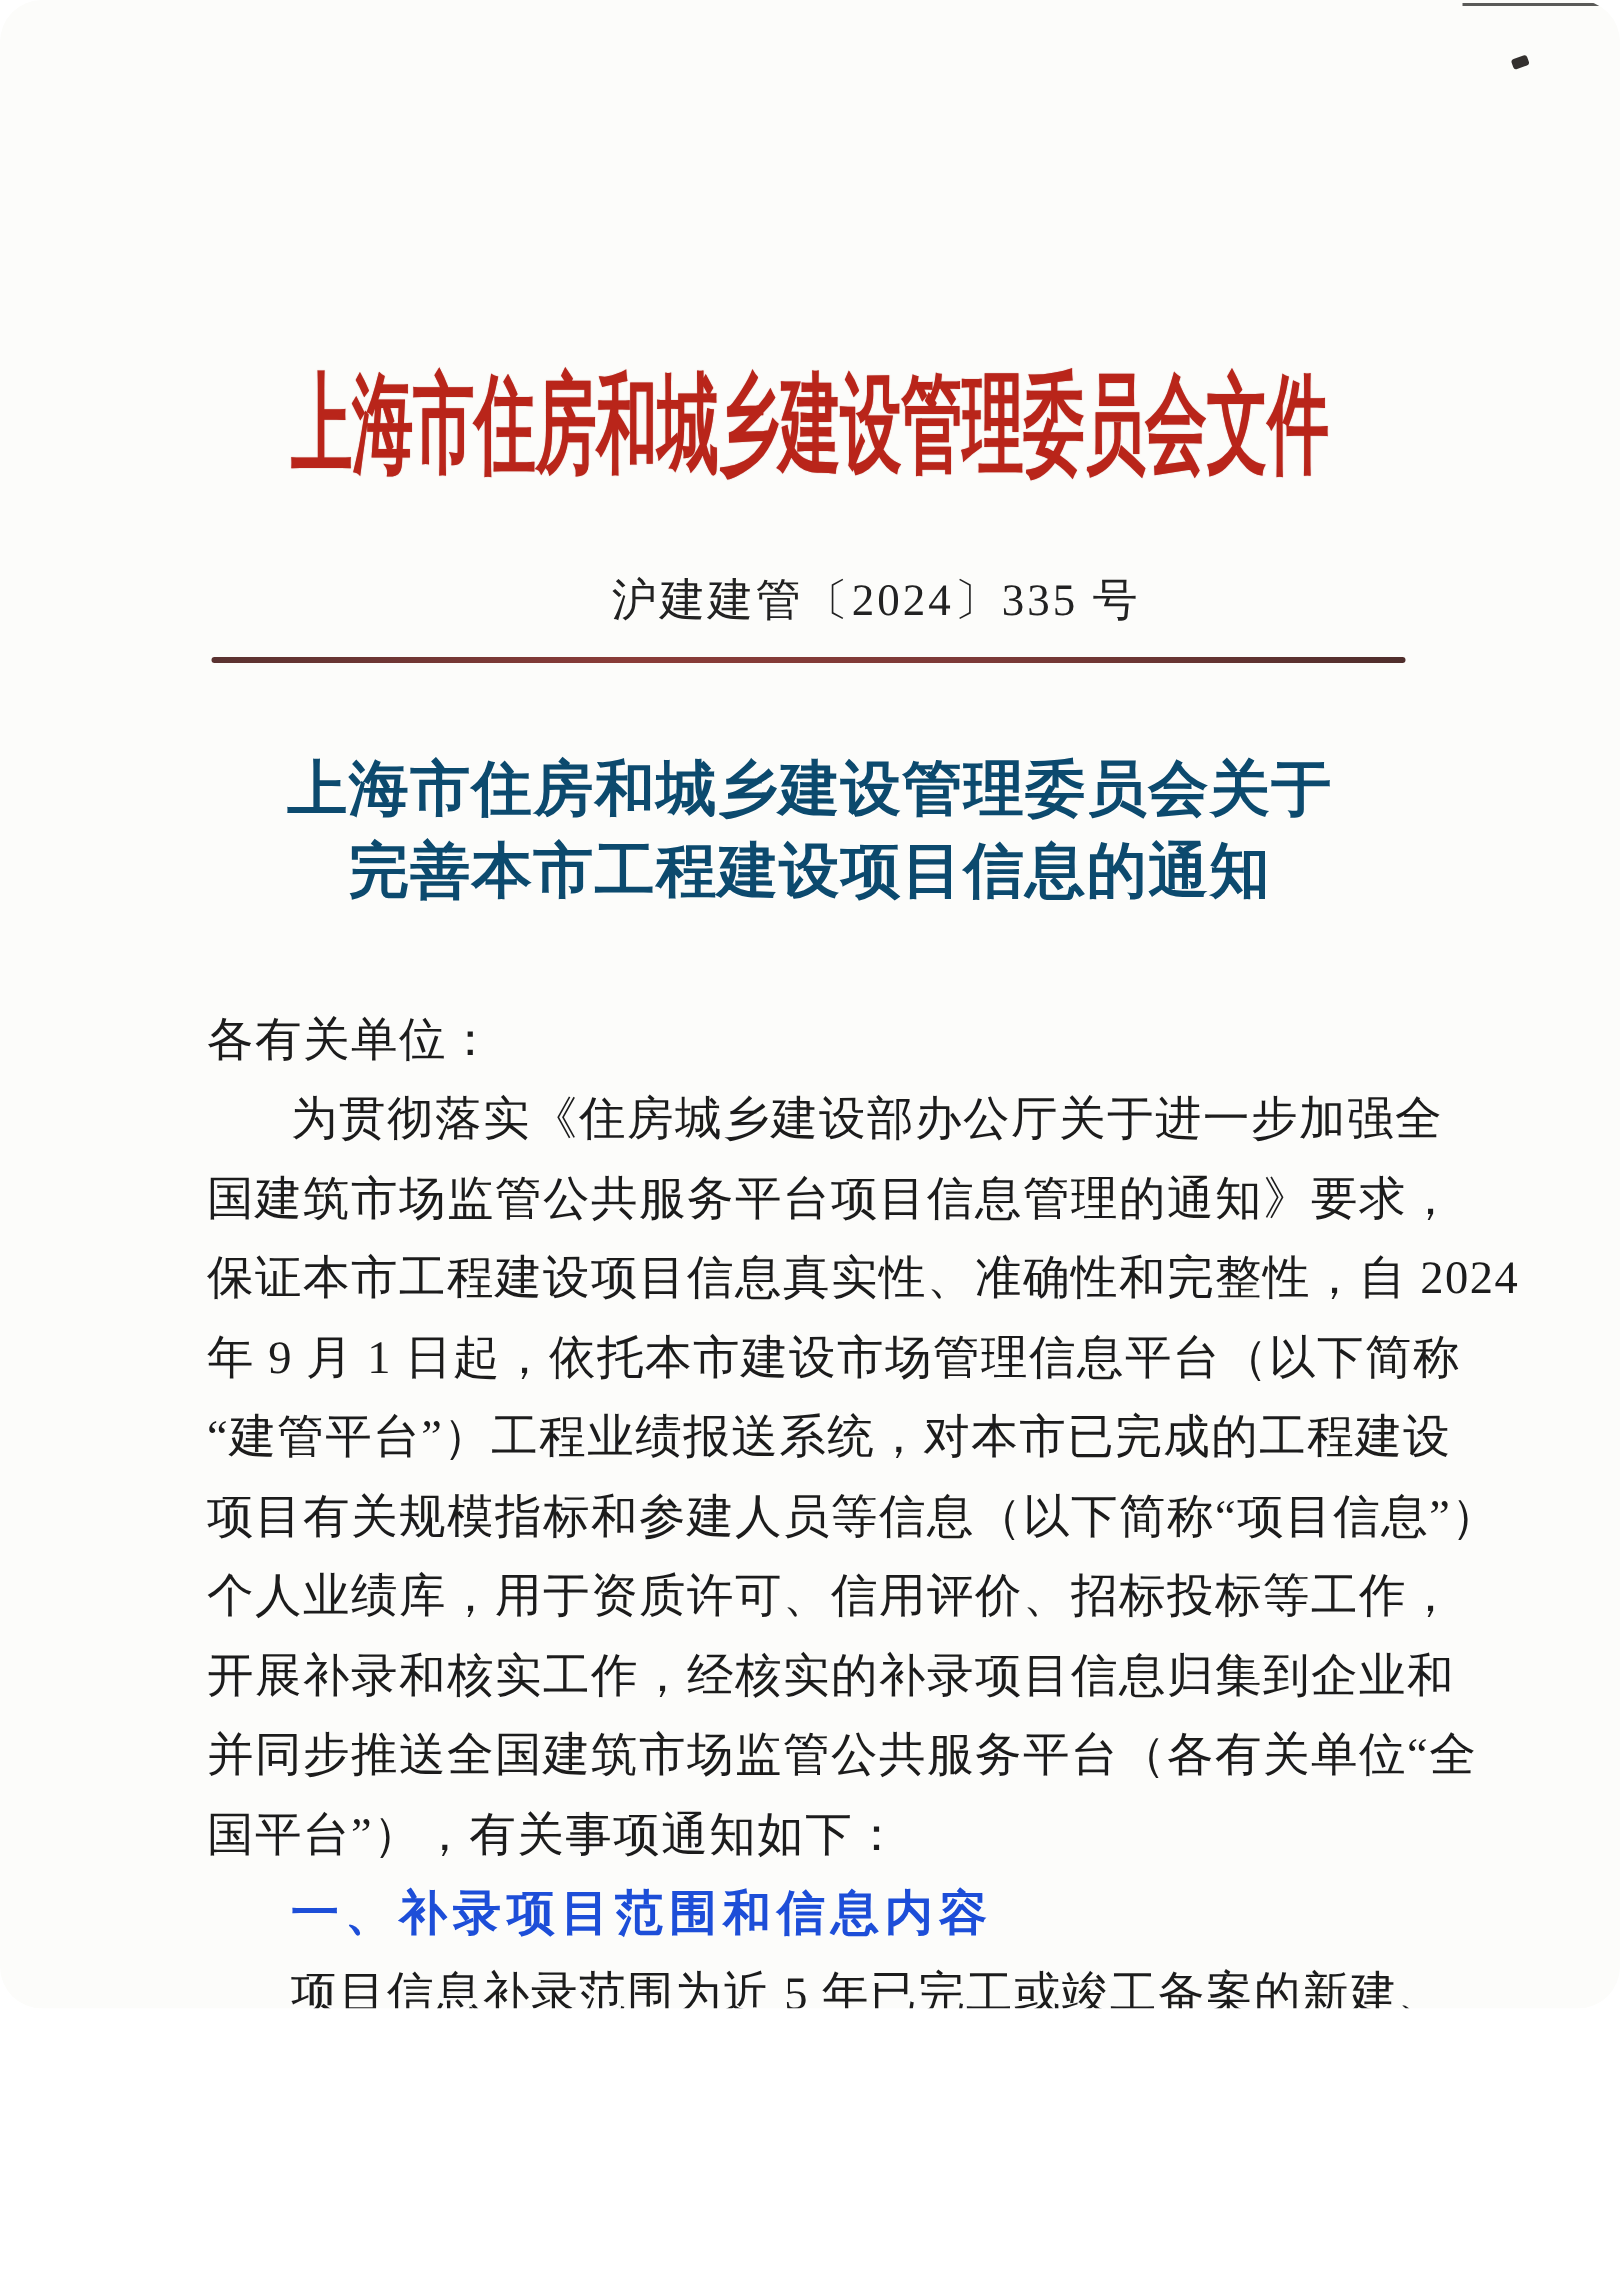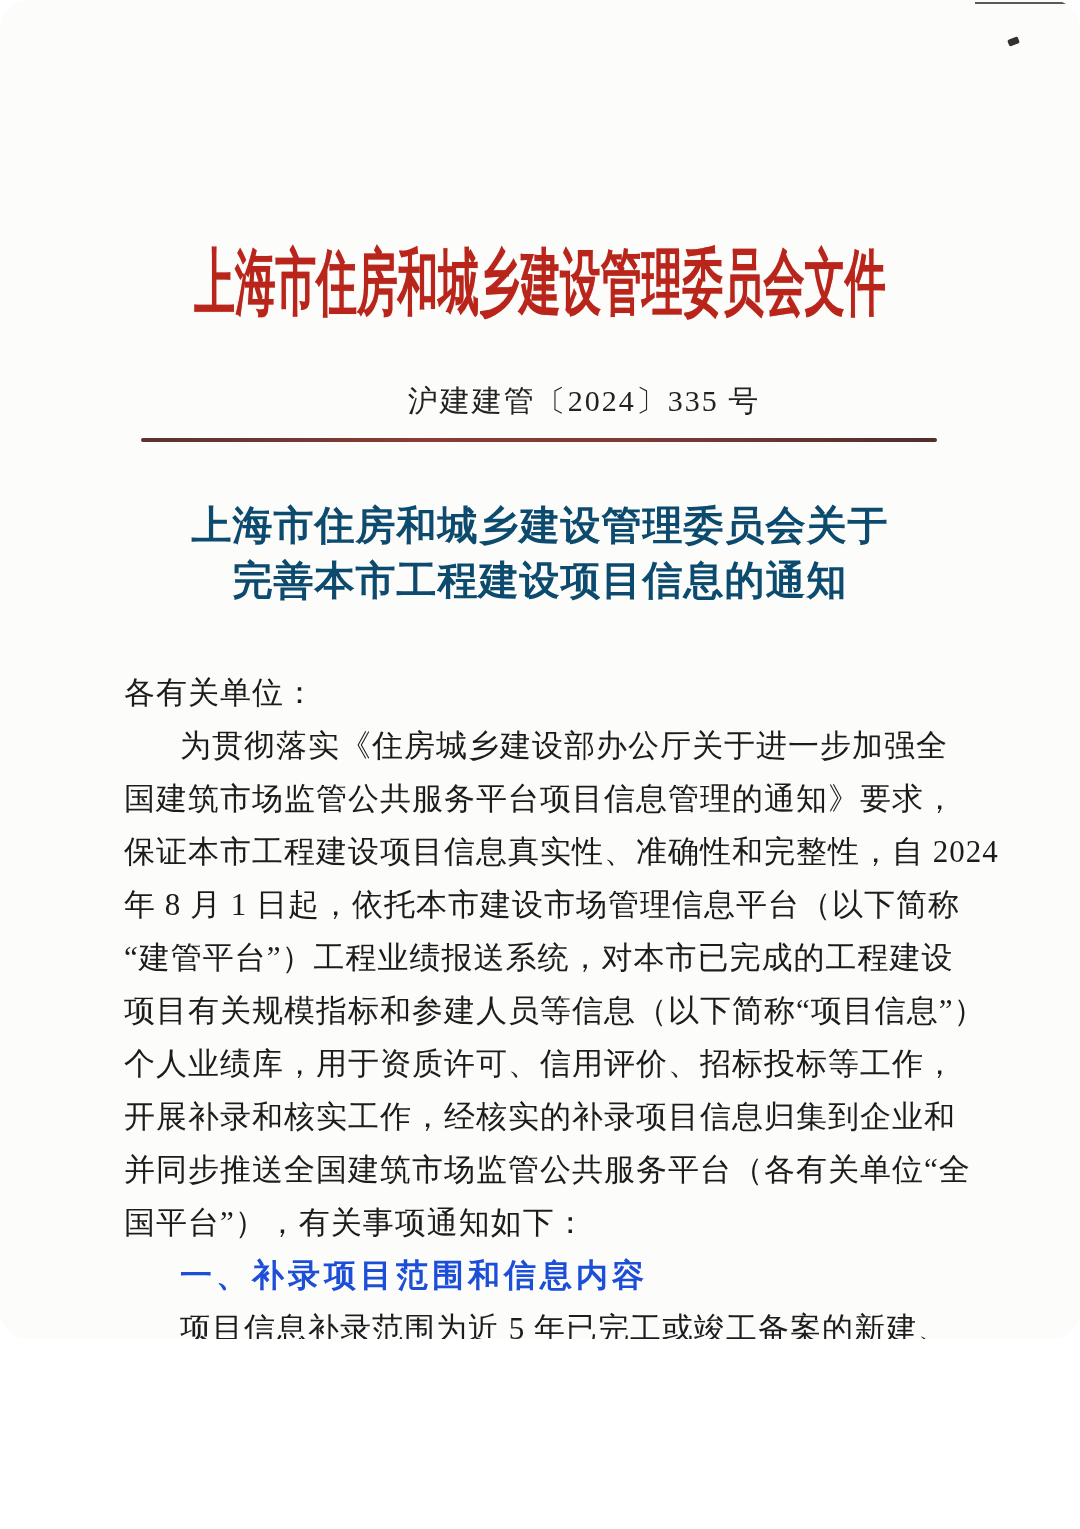--- a/index.html
+++ b/index.html
@@ -65,21 +65,21 @@
     font-size: 40px;
     line-height: 55px;
     font-weight: bold;
     letter-spacing: 1px;
     color: #0c4a6e;
   }
   
   .body-text {
     position: absolute;
     top: 666px;
-    left: 124px;
+    left: 138px;
     width: 810px;
     font-size: 31px;
     letter-spacing: 1px;
     color: #1c1c1c;
   }
   .body-text .line {
     display: block;
     height: 53px;
     line-height: 53px;
     white-space: nowrap;
@@ -147,21 +147,21 @@
   <div class="doc-title">
     <div>上海市住房和城乡建设管理委员会关于</div>
     <div>完善本市工程建设项目信息的通知</div>
   </div>
 
   <div class="body-text">
     <div class="line">各有关单位：</div>
     <div class="line indent">为贯彻落实《住房城乡建设部办公厅关于进一步加强全</div>
     <div class="line">国建筑市场监管公共服务平台项目信息管理的通知》要求，</div>
     <div class="line">保证本市工程建设项目信息真实性、准确性和完整性，自 2024</div>
-    <div class="line">年 8 月 1 日起，依托本市建设市场管理信息平台（以下简称</div>
+    <div class="line">年 9 月 1 日起，依托本市建设市场管理信息平台（以下简称</div>
     <div class="line">“建管平台”）工程业绩报送系统，对本市已完成的工程建设</div>
     <div class="line">项目有关规模指标和参建人员等信息（以下简称“项目信息”）</div>
     <div class="line">个人业绩库，用于资质许可、信用评价、招标投标等工作，</div>
     <div class="line">开展补录和核实工作，经核实的补录项目信息归集到企业和</div>
     <div class="line">并同步推送全国建筑市场监管公共服务平台（各有关单位“全</div>
     <div class="line">国平台”），有关事项通知如下：</div>
     <div class="line indent heading">一、补录项目范围和信息内容</div>
     <div class="line indent">项目信息补录范围为近 5 年已完工或竣工备案的新建、</div>
   </div>
 

